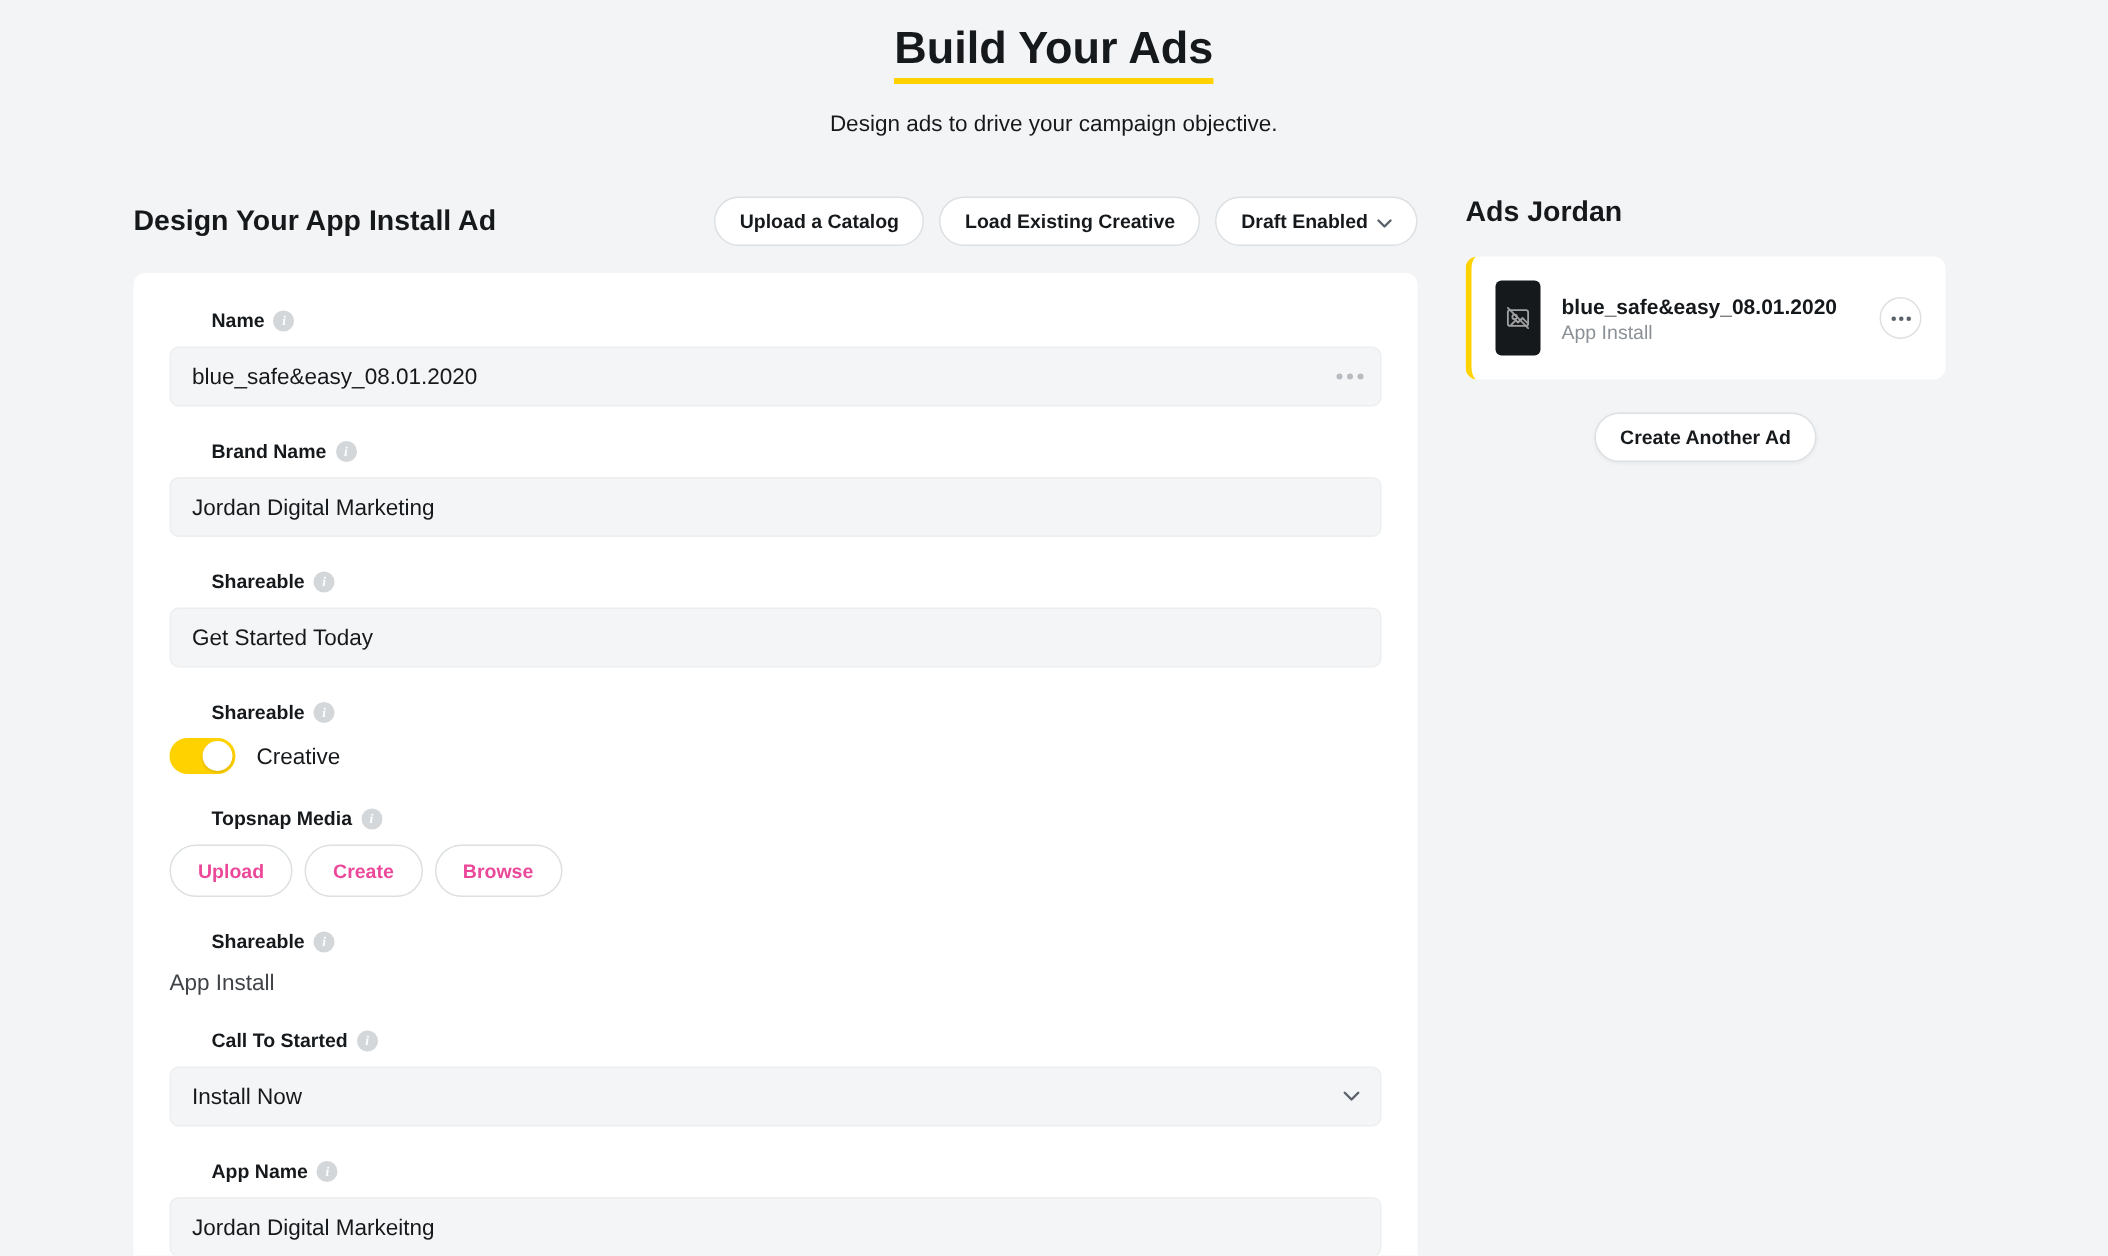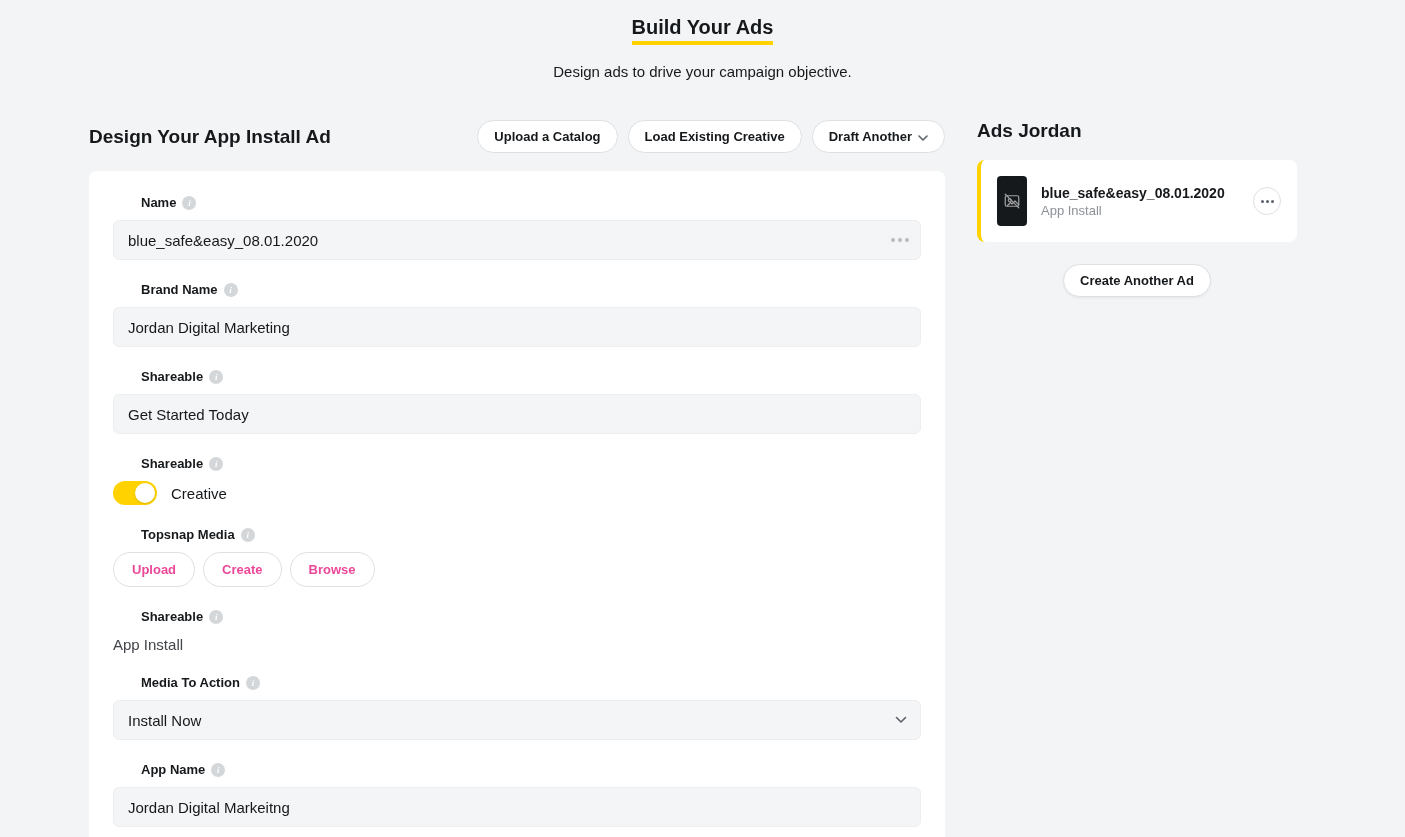--- a/index.html
+++ b/index.html
@@ -6,21 +6,21 @@
   body {
     font-family: -apple-system, BlinkMacSystemFont, "Segoe UI", Helvetica, Arial, sans-serif;
     background: #f3f4f5;
     color: #16191c;
     width: 1405px;
     height: 837px;
     overflow: hidden;
   }
   .page-header { text-align: center; padding-top: 16px; }
   .page-title {
-    font-size: 20px;
+    font-size: 30px;
     font-weight: 800;
     display: inline-block;
     border-bottom: 4px solid #ffd200;
     padding-bottom: 2px;
   }
   .page-subtitle {
     margin-top: 18px;
     font-size: 15px;
     color: #16191c;
   }
@@ -204,21 +204,21 @@
 </div>
 
 <div class="content">
   <div class="left-col">
     <div class="section-row">
       <div class="section-title">Design Your App Install Ad</div>
       <div class="pill-row">
         <button class="pill-btn">Upload a Catalog</button>
         <button class="pill-btn">Load Existing Creative</button>
         <button class="pill-btn">
-          <span>Draft Another</span>
+          <span>Draft Enabled</span>
           <span>
             <svg width="10" height="6" viewBox="0 0 10 6">
                 <path d="M1 1l4 4 4-4" fill="none" stroke="#5a6168" stroke-width="1.6" stroke-linecap="round" stroke-linejoin="round"></path>
               </svg>
           </span>
         </button>
       </div>
     </div>
 
     <div class="card">
@@ -282,21 +282,21 @@
       <div class="field">
         <div class="field-label-row">
           <span class="field-label">Shareable</span>
           <span class="info-icon"></span>
         </div>
         <div class="static-value">App Install</div>
       </div>
 
       <div class="field">
         <div class="field-label-row">
-          <span class="field-label">Media To Action</span>
+          <span class="field-label">Call To Started</span>
           <span class="info-icon"></span>
         </div>
         <div class="select-wrap">
           <div class="select-input">Install Now</div>
           <span class="chevron-down">
             <svg width="12" height="8" viewBox="0 0 12 8">
                 <path d="M1.5 1.5L6 6l4.5-4.5" fill="none" stroke="#5a6168" stroke-width="1.6" stroke-linecap="round" stroke-linejoin="round"></path>
               </svg>
           </span>
         </div>

